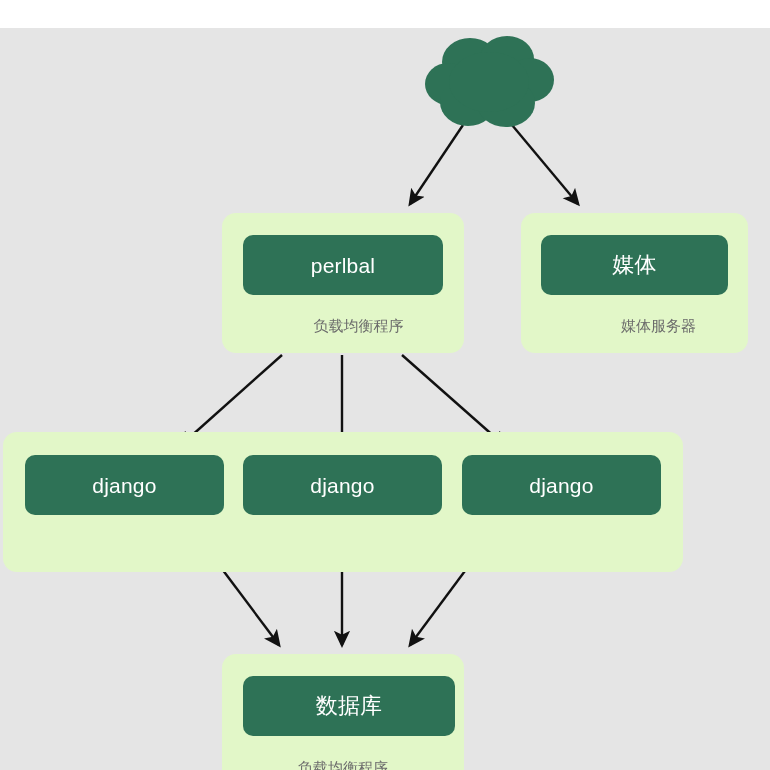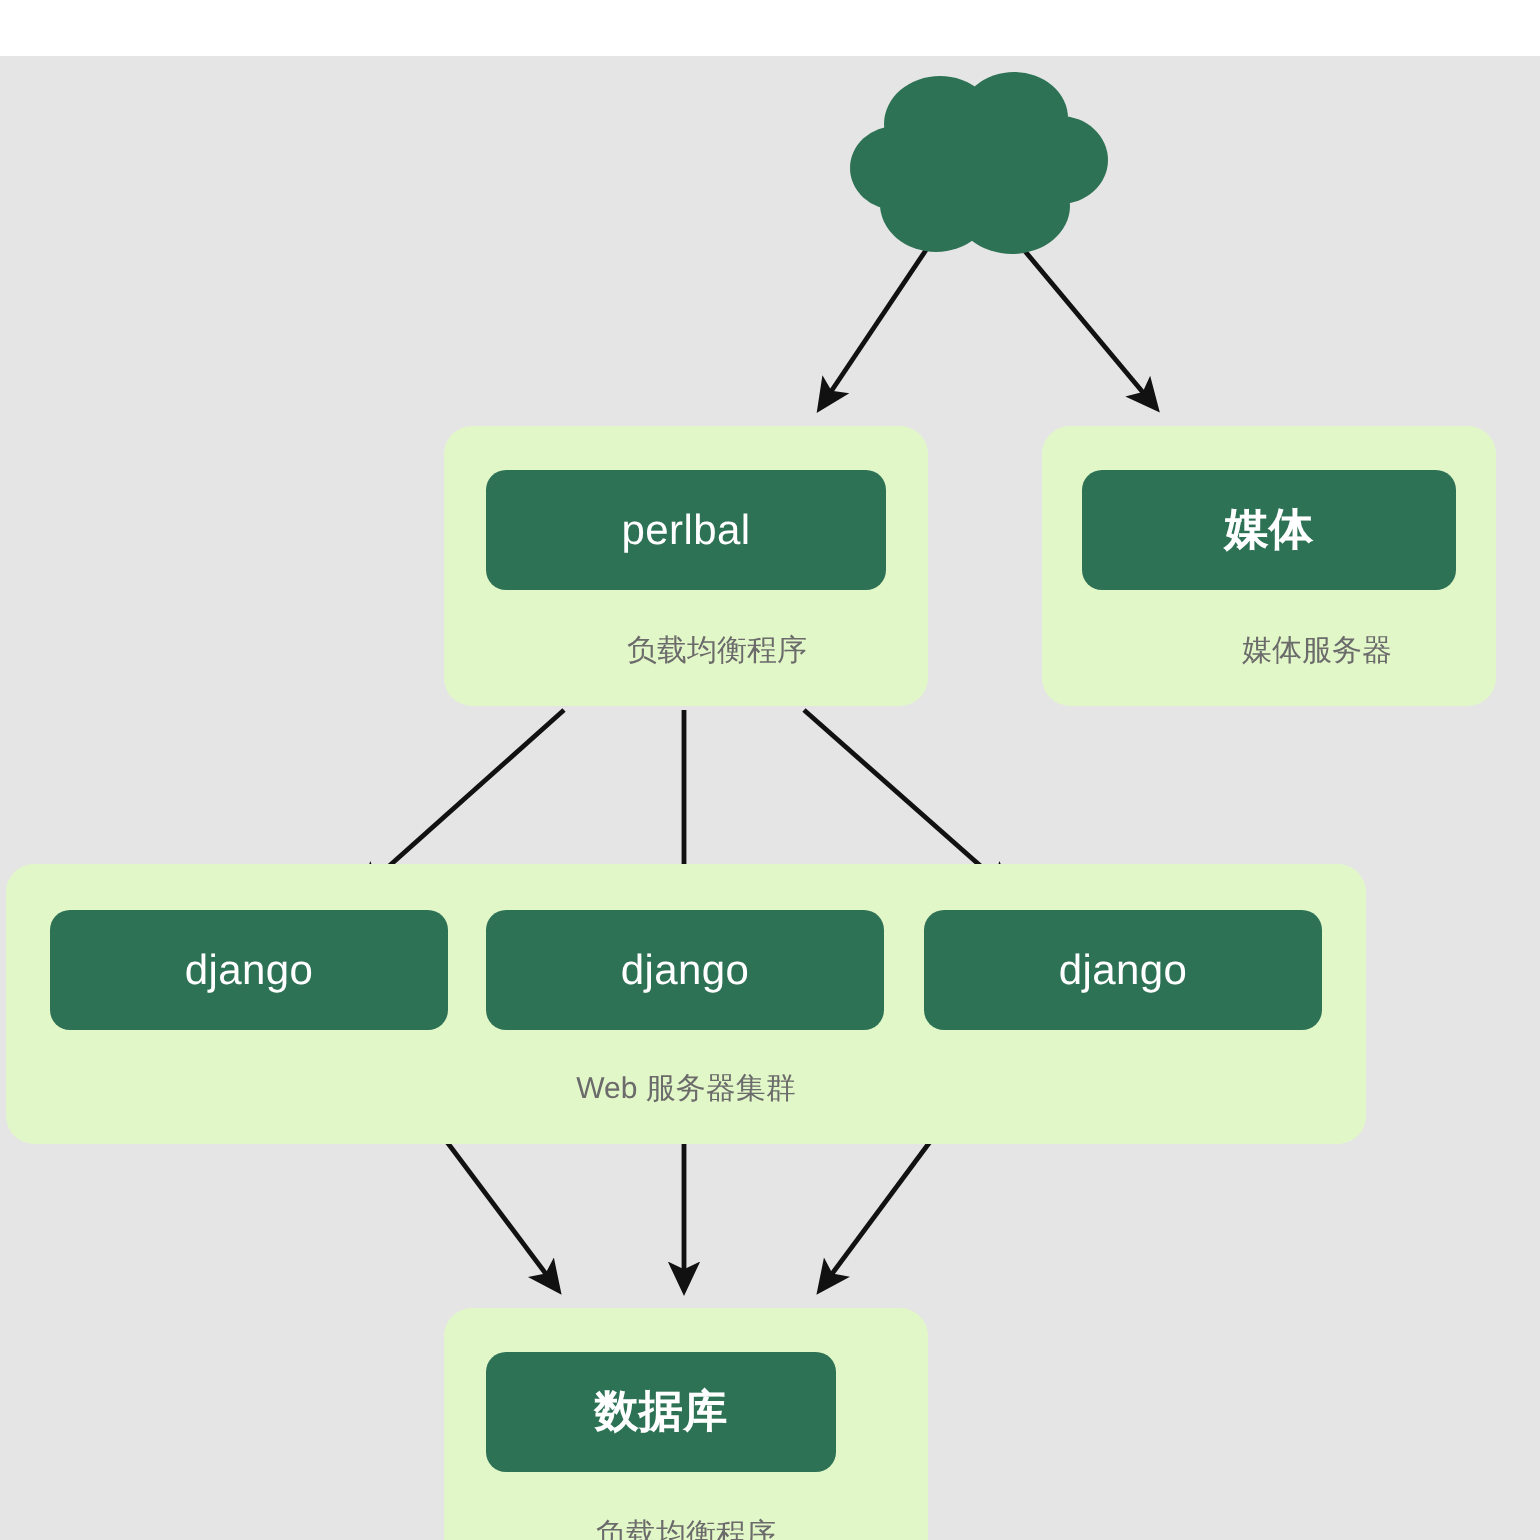--- a/index.html
+++ b/index.html
@@ -44,21 +44,20 @@
     letter-spacing: 0.2px;
   }
   .node-label {
     font-size: 21px;
     line-height: 1;
     color: #ffffff;
     white-space: nowrap;
   }
   .node-label.cjk {
     font-size: 22px;
-    font-weight: bold;
   }
   .group-caption {
     position: absolute;
     text-align: center;
     color: #6b6b6b;
     font-size: 15px;
     line-height: 1;
     white-space: nowrap;
   }
   .cloud-wrap {
@@ -77,21 +76,21 @@
   #node-media  { left: 541px; top: 207px; width: 187px; height: 60px; }
   #cap-media   { left: 521px; top: 290px; width: 227px; padding-left: 24px; }
 
   #grp-web     { left: 3px;  top: 404px; width: 680px; height: 140px; }
   #node-dj-0   { left: 25px;  top: 427px; width: 199px; height: 60px; }
   #node-dj-1   { left: 243px; top: 427px; width: 199px; height: 60px; }
   #node-dj-2   { left: 462px; top: 427px; width: 199px; height: 60px; }
   #cap-web     { left: 3px;  top: 509px; width: 680px; }
 
   #grp-db      { left: 222px; top: 626px; width: 242px; height: 140px; }
-  #node-db     { left: 243px; top: 648px; width: 175px; height: 60px; }
+  #node-db     { left: 243px; top: 648px; width: 212px; height: 60px; }
   #cap-db      { left: 222px; top: 732px; width: 242px; }
 </style>
 </head>
 <body>
 
 <div id="canvas">
 
   <svg id="edges" viewBox="0 0 770 770" xmlns="http://www.w3.org/2000/svg">
     <defs>
       <marker id="arrow" viewBox="0 0 12 12" refX="9.5" refY="6" markerWidth="7.5" markerHeight="7.5" orient="auto-start-reverse">
@@ -141,21 +140,20 @@
   <div class="group" id="grp-web"></div>
   <div class="node" id="node-dj-0">
     <span class="node-label">django</span>
   </div>
   <div class="node" id="node-dj-1">
     <span class="node-label">django</span>
   </div>
   <div class="node" id="node-dj-2">
     <span class="node-label">django</span>
   </div>
-  <div class="group-caption" id="cap-web">Web 服务器集群</div>
 
   <div class="group" id="grp-db"></div>
   <div class="node" id="node-db">
     <span class="node-label cjk">数据库</span>
   </div>
   <div class="group-caption" id="cap-db">负载均衡程序</div>
 
 </div>
 
 </body></html>

